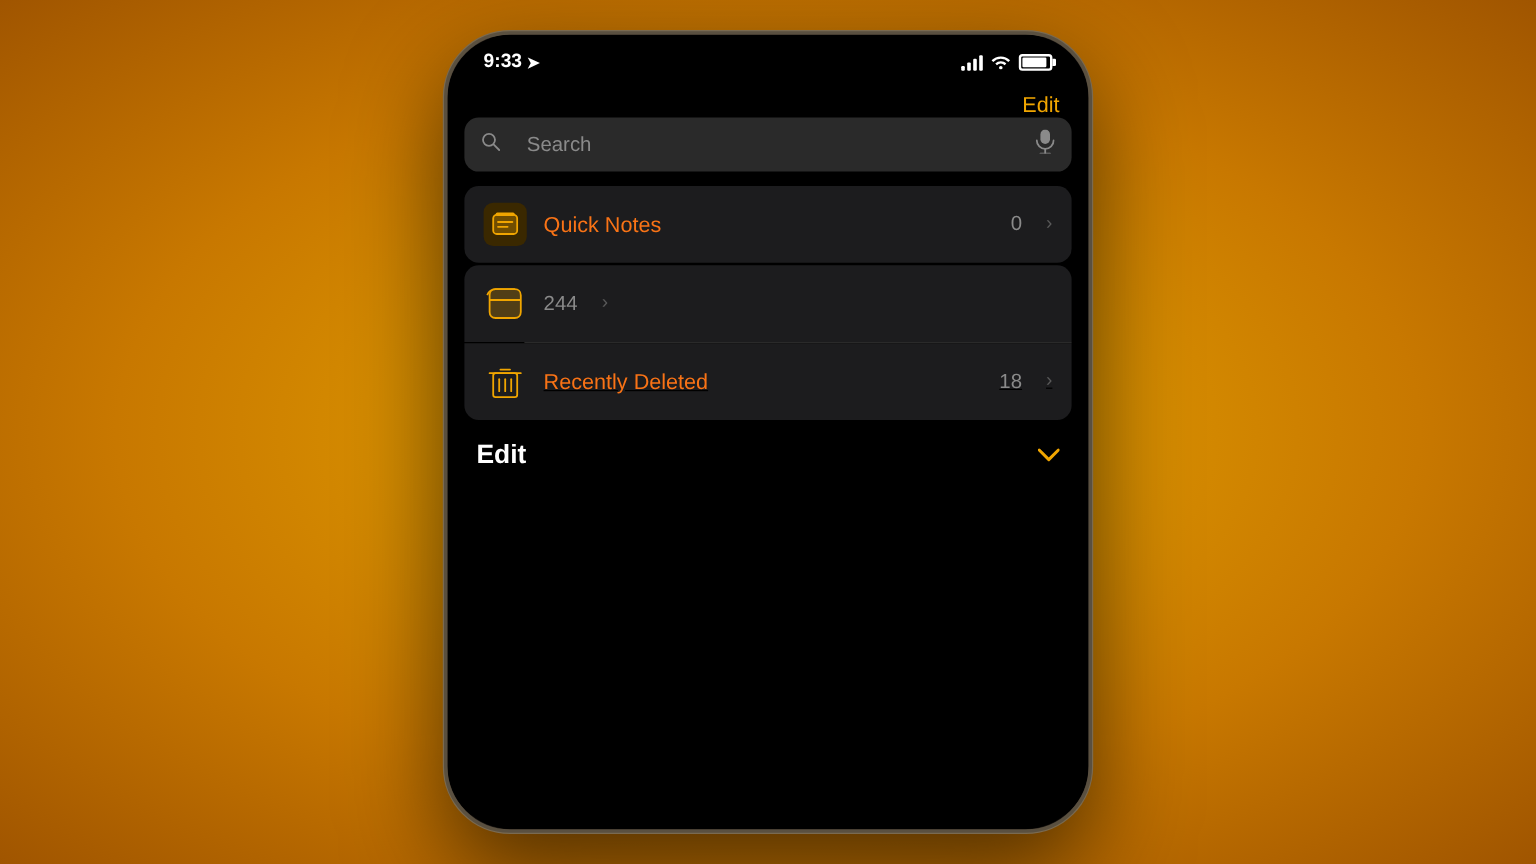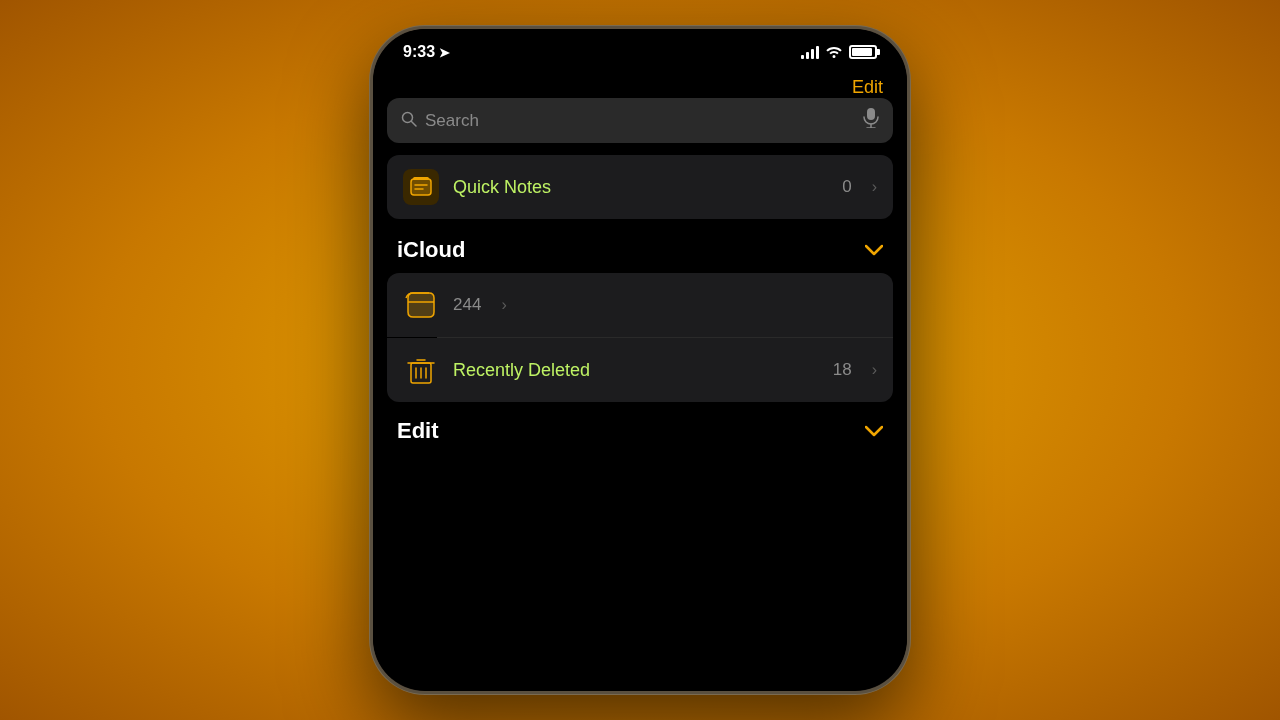--- a/index.html
+++ b/index.html
@@ -197,20 +197,21 @@
 
     .search-icon-svg {
       color: #8a8a8a;
       font-size: 16px;
     }
 
     .search-text {
       color: #8a8a8a;
       font-size: 17px;
       flex: 1;
+      margin-left: 14px;
     }
 
     .mic-icon {
       color: #8a8a8a;
       font-size: 18px;
     }
 
     
     .folder-item {
       margin: 0 14px 2px;
@@ -231,21 +232,21 @@
       align-items: center;
       justify-content: center;
     }
 
     .folder-icon-wrapper.orange {
       background: #3a2800;
     }
 
     .folder-label {
       flex: 1;
-      color: #bef264;
+      color: #f97316;
       font-size: 18px;
     }
 
     .folder-count {
       color: #8a8a8a;
       font-size: 17px;
     }
 
     .chevron {
       color: #5a5a5a;
@@ -352,45 +353,37 @@
               <rect x="3" y="1" width="16" height="3" rx="1.5" fill="#f0a500"></rect>
               <line x1="5" y1="9" x2="17" y2="9" stroke="#f0a500" stroke-width="1.5" stroke-linecap="round"></line>
               <line x1="5" y1="13" x2="13" y2="13" stroke="#f0a500" stroke-width="1.5" stroke-linecap="round"></line>
             </svg>
           </div>
           <span class="folder-label">Quick Notes</span>
           <span class="folder-count">0</span>
           <span class="chevron">›</span>
         </div>
 
-        <div class="section-header">
-          <span class="section-title">iCloud</span>
-          <span class="section-chevron">
-            <svg width="18" height="12" viewBox="0 0 18 12" fill="#f0a500">
-              <path d="M1 2l8 8 8-8" stroke="#f0a500" stroke-width="2.5" fill="none" stroke-linecap="round" stroke-linejoin="round"></path>
-            </svg>
-          </span>
-        </div>
 
         <div class="folder-item" style="margin-bottom:0; border-radius:12px 12px 0 0;">
           <div class="folder-blue-icon">
             <svg width="34" height="34" viewBox="0 0 34 34" fill="none">
               <path d="M4 10c0-3 2-5 5-5h16c3 0 5 2 5 5v14c0 3-2 5-5 5H9c-3 0-5-2-5-5V10z" fill="#f0a500" opacity="0.25"></path>
               <path d="M4 10c0-3 2-5 5-5h16c3 0 5 2 5 5v14c0 3-2 5-5 5H9c-3 0-5-2-5-5V10z" stroke="#f0a500" stroke-width="1.5"></path>
               <path d="M4 14h26" stroke="#f0a500" stroke-width="1.5"></path>
               <path d="M2 10 Q4 5 9 5h16" stroke="#f0a500" stroke-width="1.5" fill="none"></path>
             </svg>
           </div>
           <span class="folder-count">244</span>
           <span class="chevron">›</span>
         </div>
 
         <div class="separator"></div>
 
-        <div class="folder-item" style="margin-bottom:0; border-radius:0 0 12px 12px;">
+        <div class="folder-item" style="margin-bottom:0; border-radius:0 0 12px 12px;text-decoration:underline;">
           <div class="folder-blue-icon">
             <svg width="32" height="34" viewBox="0 0 32 34" fill="none">
               <rect x="6" y="10" width="20" height="20" rx="2" stroke="#f0a500" stroke-width="1.5" fill="none"></rect>
               <line x1="3" y1="10" x2="29" y2="10" stroke="#f0a500" stroke-width="1.5" stroke-linecap="round"></line>
               <path d="M12 7h8" stroke="#f0a500" stroke-width="1.5" stroke-linecap="round"></path>
               <line x1="11" y1="15" x2="11" y2="25" stroke="#f0a500" stroke-width="1.5" stroke-linecap="round"></line>
               <line x1="16" y1="15" x2="16" y2="25" stroke="#f0a500" stroke-width="1.5" stroke-linecap="round"></line>
               <line x1="21" y1="15" x2="21" y2="25" stroke="#f0a500" stroke-width="1.5" stroke-linecap="round"></line>
             </svg>
           </div>

